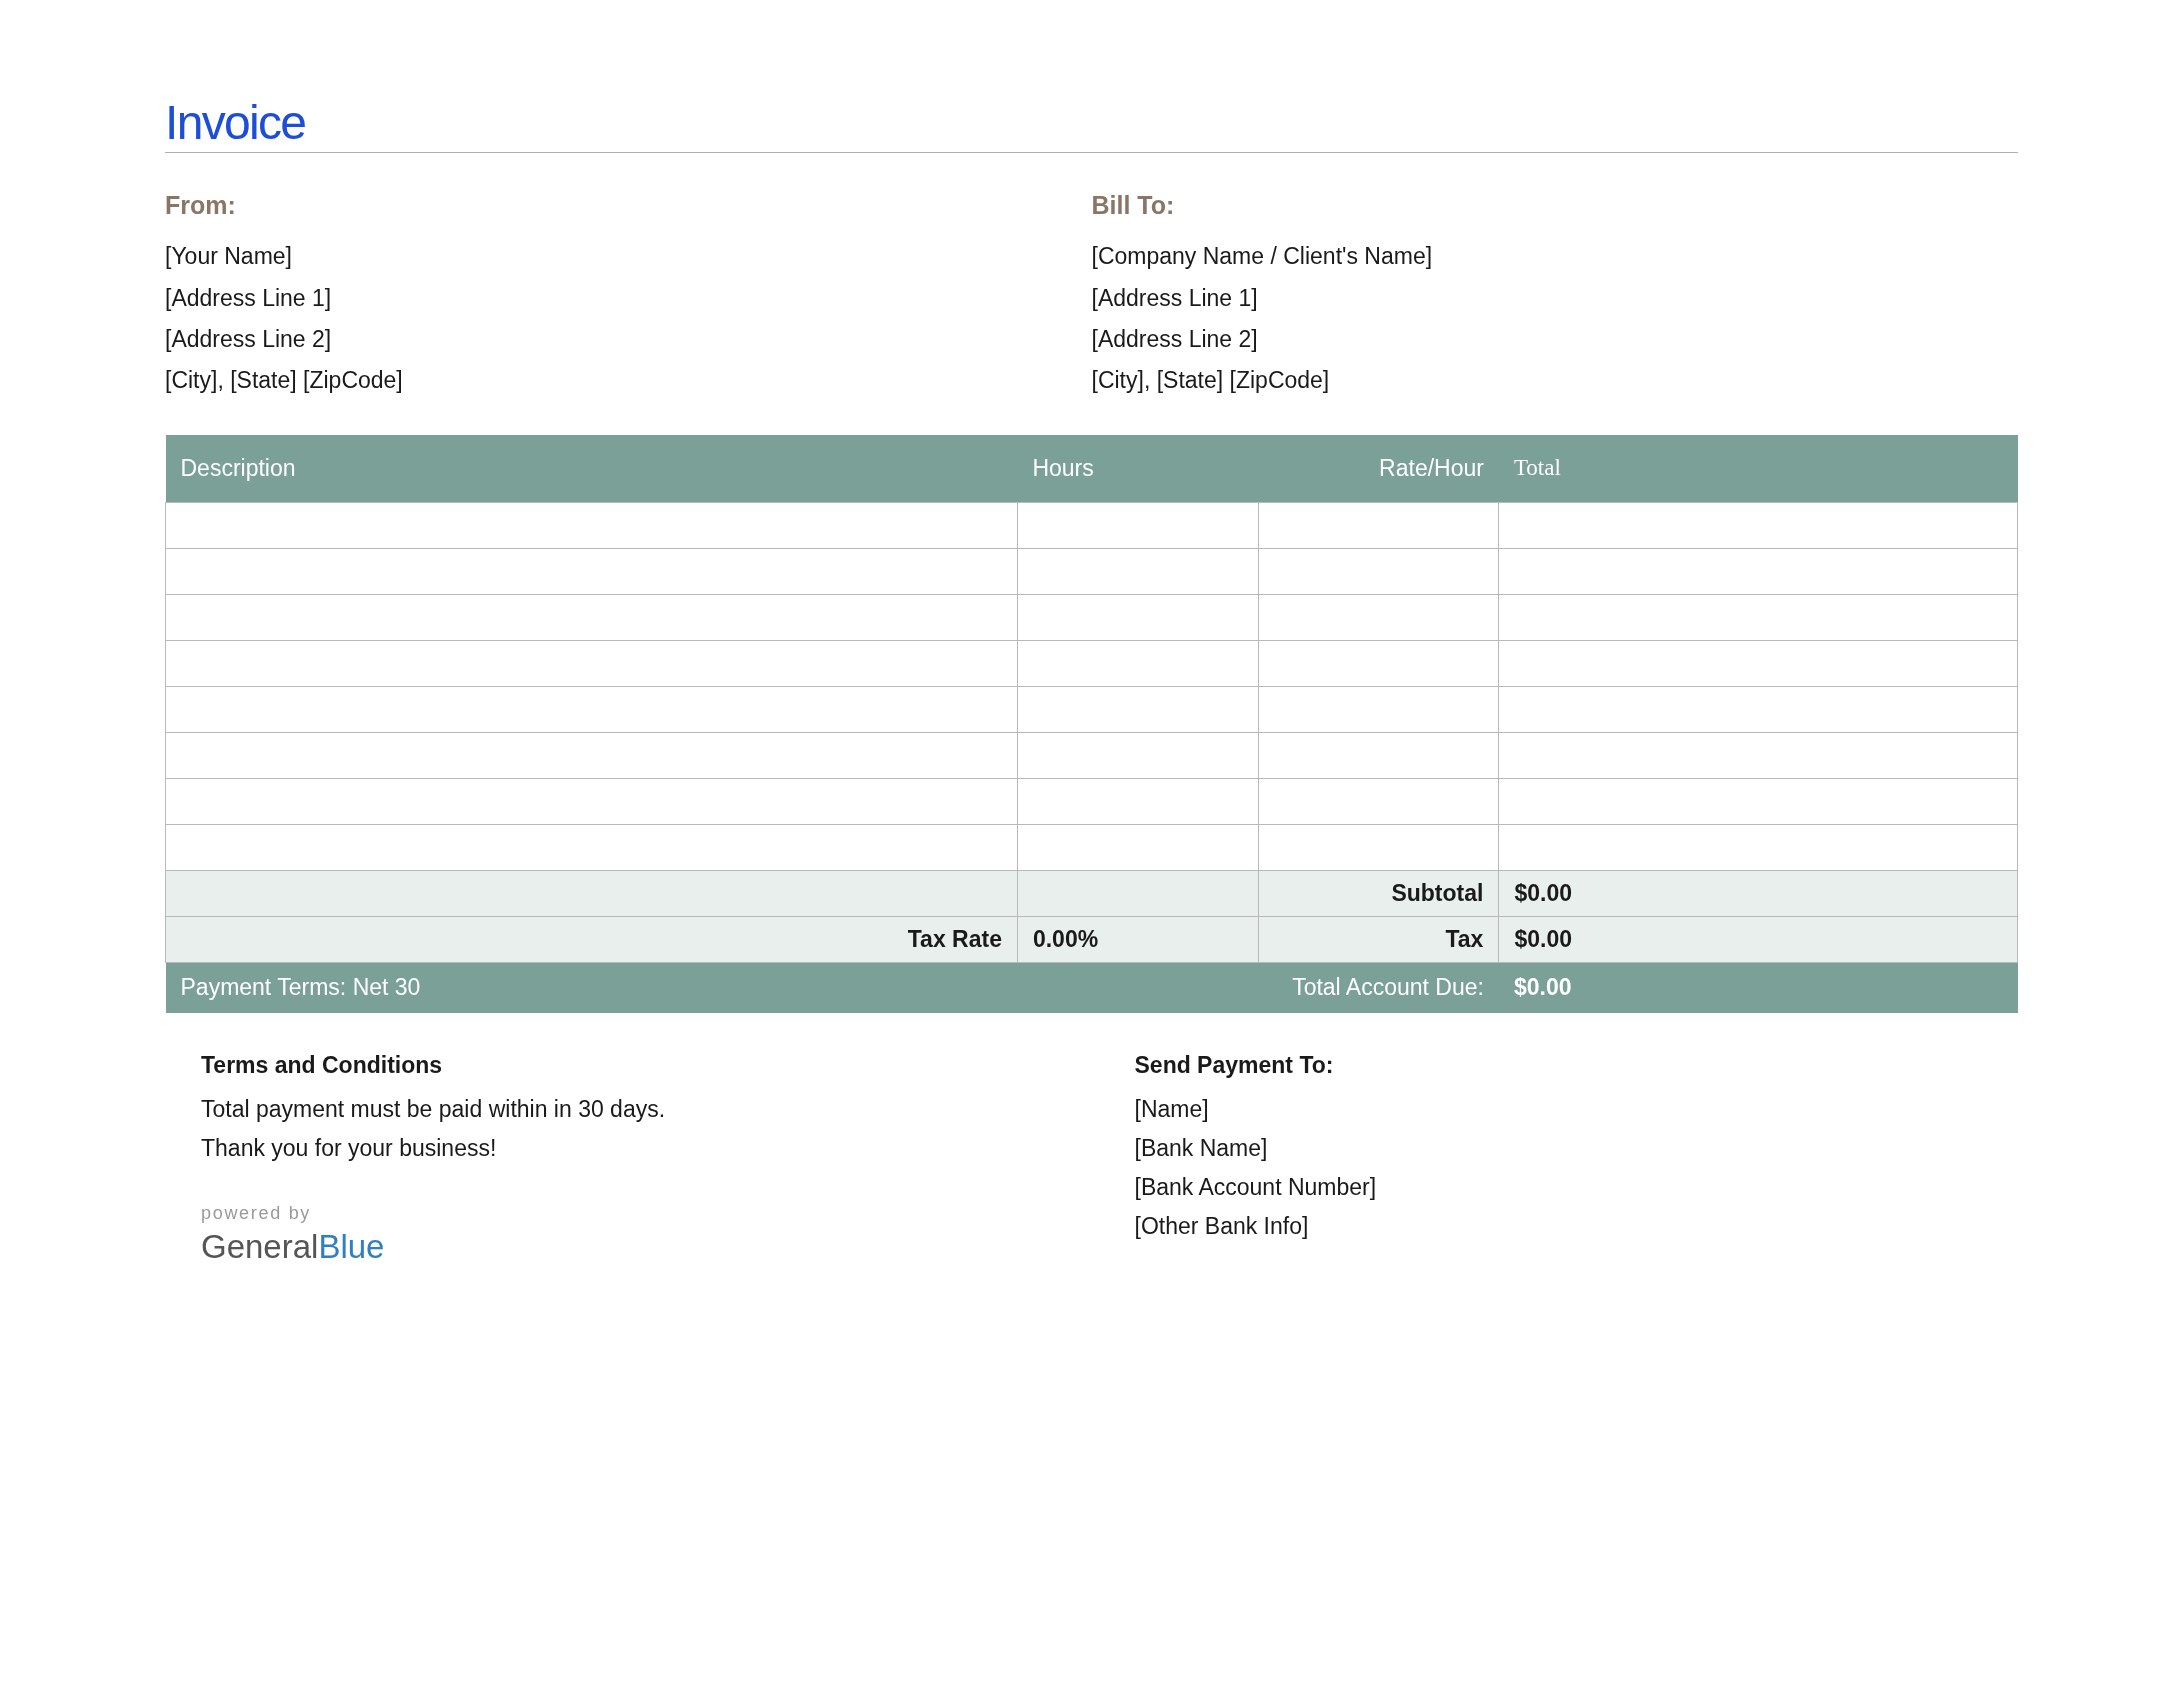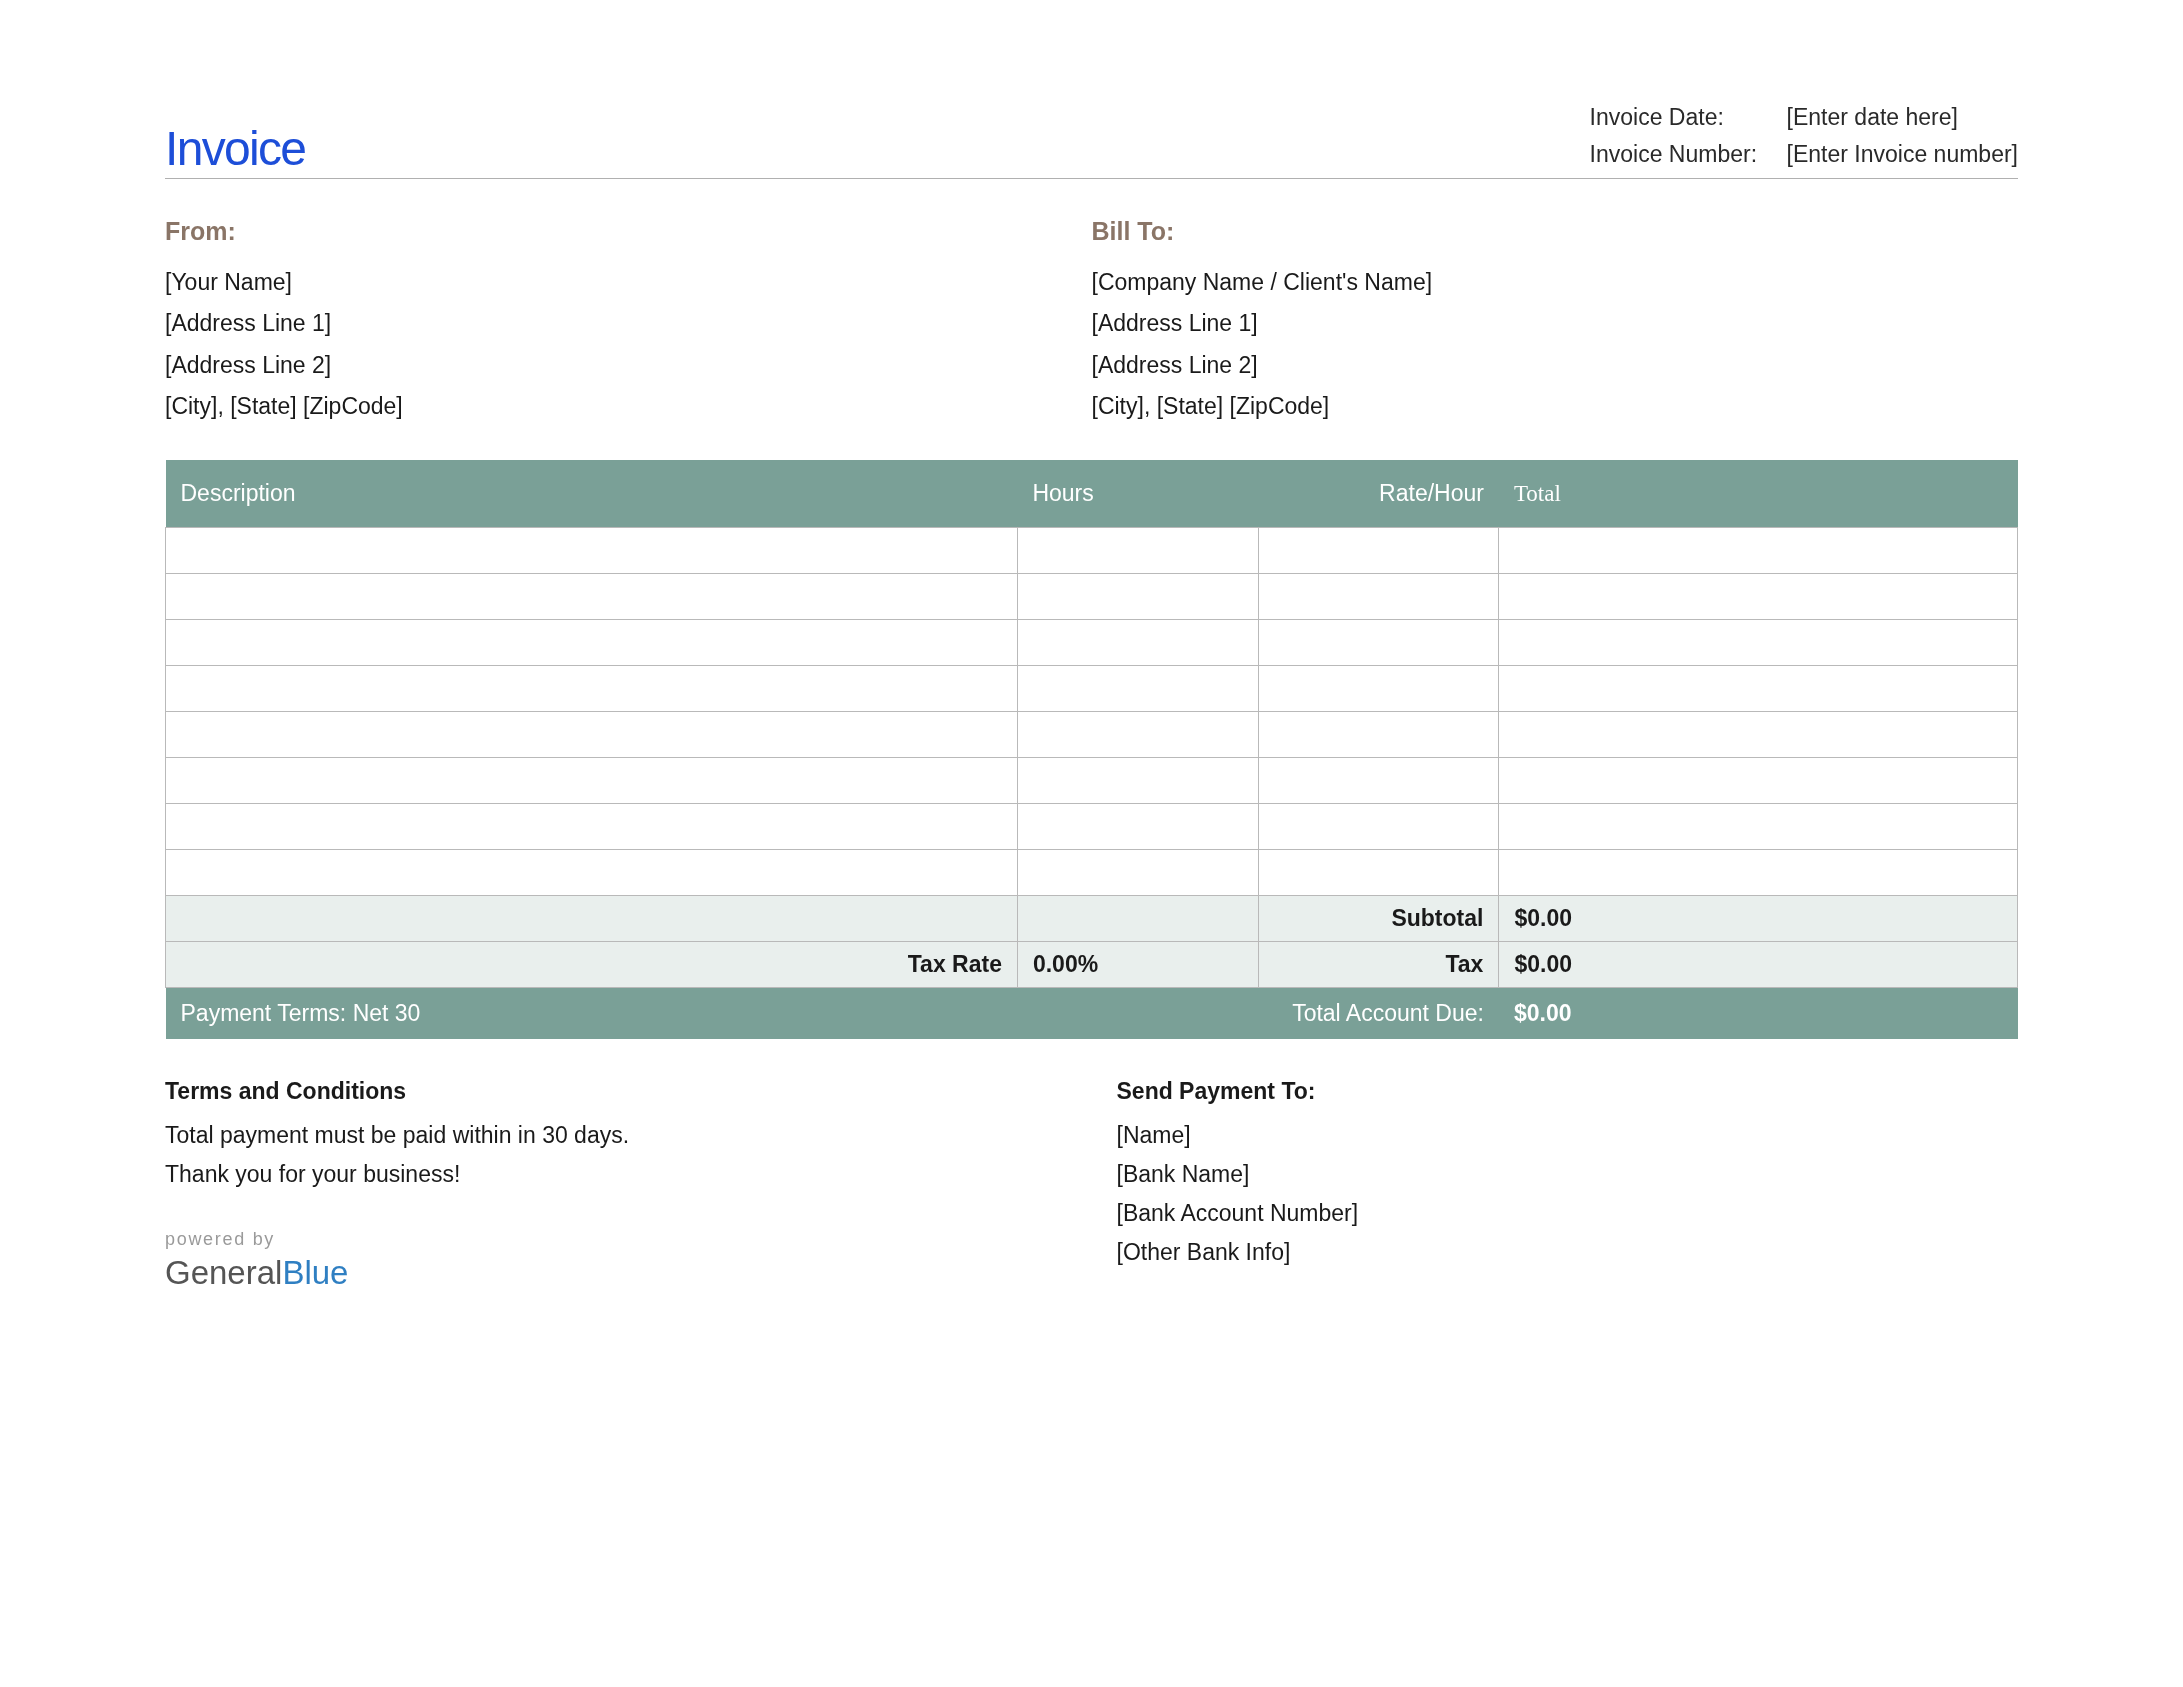--- a/index.html
+++ b/index.html
@@ -81,20 +81,21 @@
     padding: 11.6px 15px;
     font-weight: 400;
   }
   tr.payment td.lbl { text-align: left; font-weight: 400; }
   tr.payment td.due-label { text-align: right; }
   tr.payment td.due-value { font-weight: 700; }
   .footer {
     display: flex;
     margin-top: 33px;
     gap: 50px;
+    margin-left: 36px;
   }
   .footer-left, .footer-right {
     flex: 1;
     line-height: 1.7;
   }
   .footer-heading {
     font-weight: 700;
     margin-bottom: 5px;
   }
   .powered {
@@ -110,30 +111,20 @@
     line-height: 1.1;
   }
   .brand-general { color: #555555; font-weight: 400; }
   .brand-blue    { color: #2f7fc2; font-weight: 400; }
 </style>
 </head>
 <body>
 
 <div class="header-row">
   <div class="invoice-title">Invoice</div>
-  <div class="meta">
-    <div class="meta-row">
-      <span class="meta-label">Invoice Date:</span>
-      <span>[Enter date here]</span>
-    </div>
-    <div class="meta-row">
-      <span class="meta-label">Invoice Number:</span>
-      <span>[Enter Invoice number]</span>
-    </div>
-  </div>
 </div>
 
 <div class="addresses">
   <div class="addr-block">
     <div class="addr-heading">From:</div>
     <div>[Your Name]</div>
     <div>[Address Line 1]</div>
     <div>[Address Line 2]</div>
     <div>[City], [State] [ZipCode]</div>
   </div>

